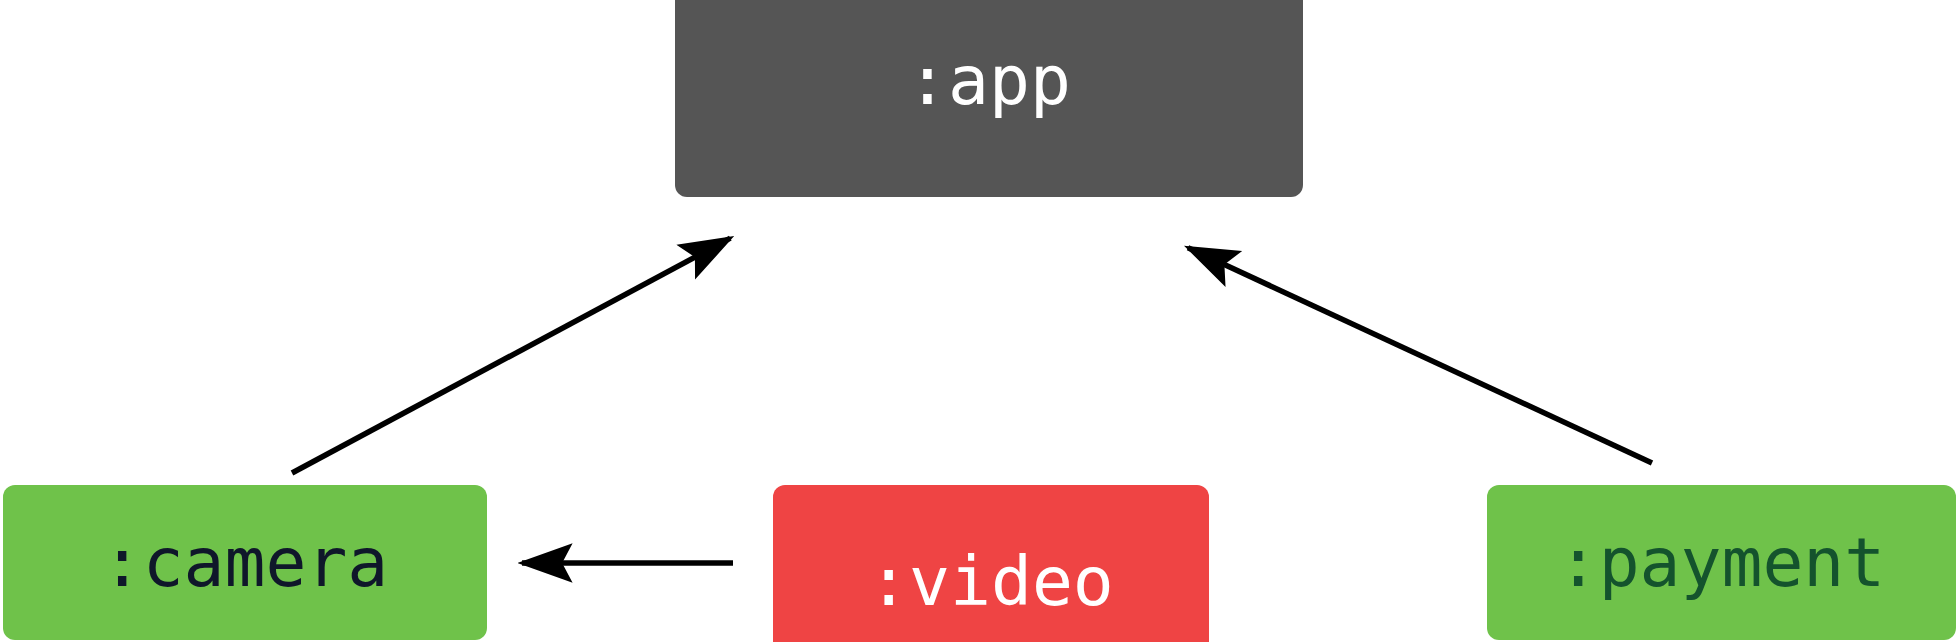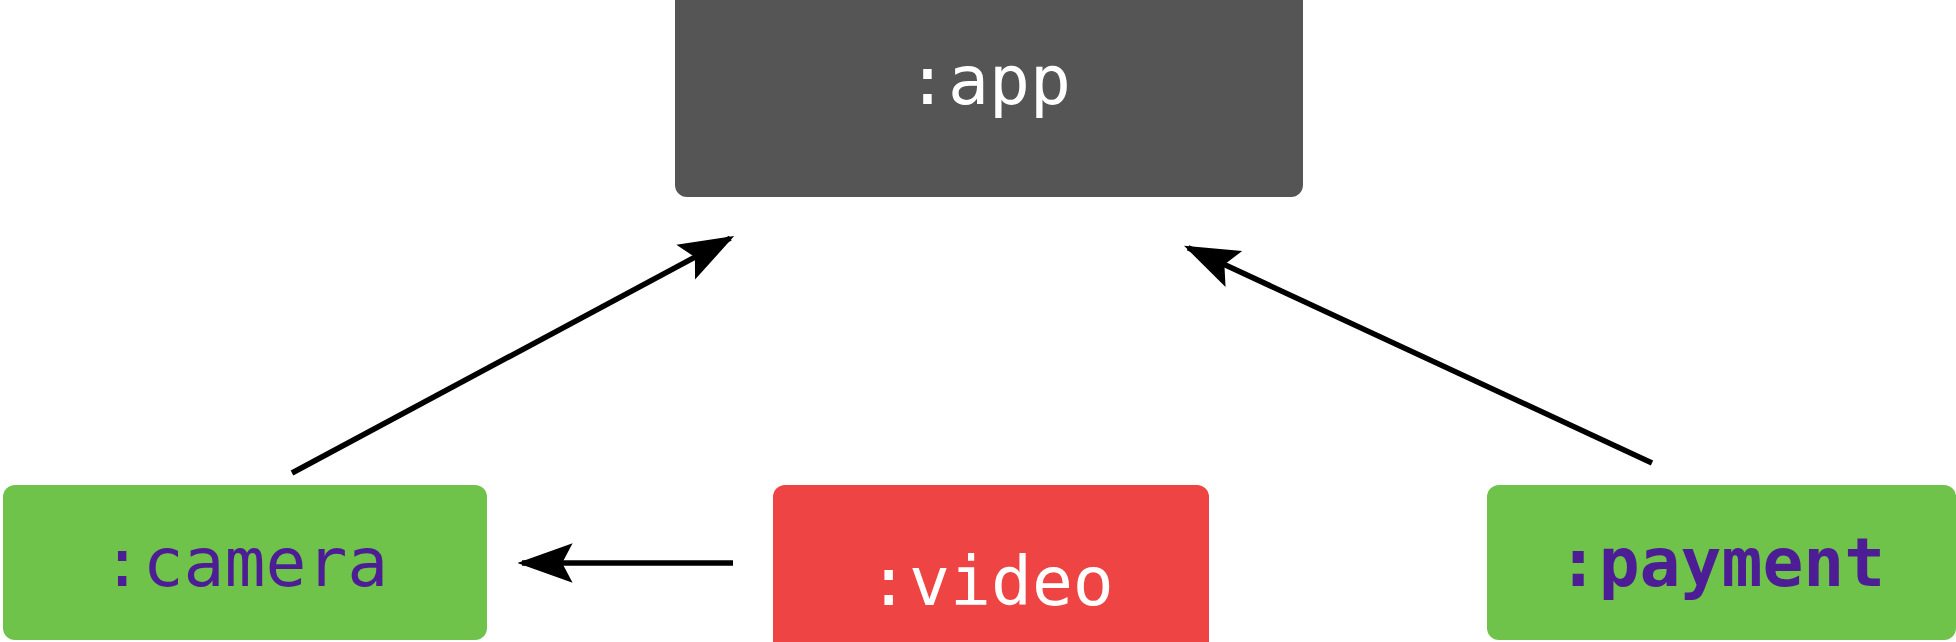--- a/index.html
+++ b/index.html
@@ -89,24 +89,24 @@
     <line x1="1652" y1="463" x2="1187.9776728587053" y2="247.6309874027746" stroke="#000000" stroke-width="5.5" marker-end="url(#arrowhead)"></line>
 
     <line x1="733" y1="563" x2="522" y2="563" stroke="#000000" stroke-width="5.5" marker-end="url(#arrowhead)"></line>
   </svg>
 
   <div class="node node-app" style="left: 675px; top: -35px; width: 628px; height: 232px; background: rgb(85, 85, 85);">
     <span class="node-label" style="color: rgb(255, 255, 255);">:app</span>
   </div>
 
   <div class="node node-camera" style="left: 3px; top: 485px; width: 484px; height: 155px; background: rgb(111, 194, 74);">
-    <span class="node-label" style="color: #4c1d95;">:camera</span>
+    <span class="node-label" style="color: #0f172a;">:camera</span>
   </div>
 
   <div class="node node-video" style="left: 773px; top: 485px; width: 436px; height: 194px; background: #ef4444;">
     <span class="node-label" style="color: rgb(255, 255, 255);">:video</span>
   </div>
 
   <div class="node node-payment" style="left: 1487px; top: 485px; width: 469px; height: 155px; background: rgb(111, 194, 74);">
-    <span class="node-label" style="color: #4c1d95; font-weight: bold;">:payment</span>
+    <span class="node-label" style="color: #14532d;">:payment</span>
   </div>
 
 </div>
 
 </body></html>

